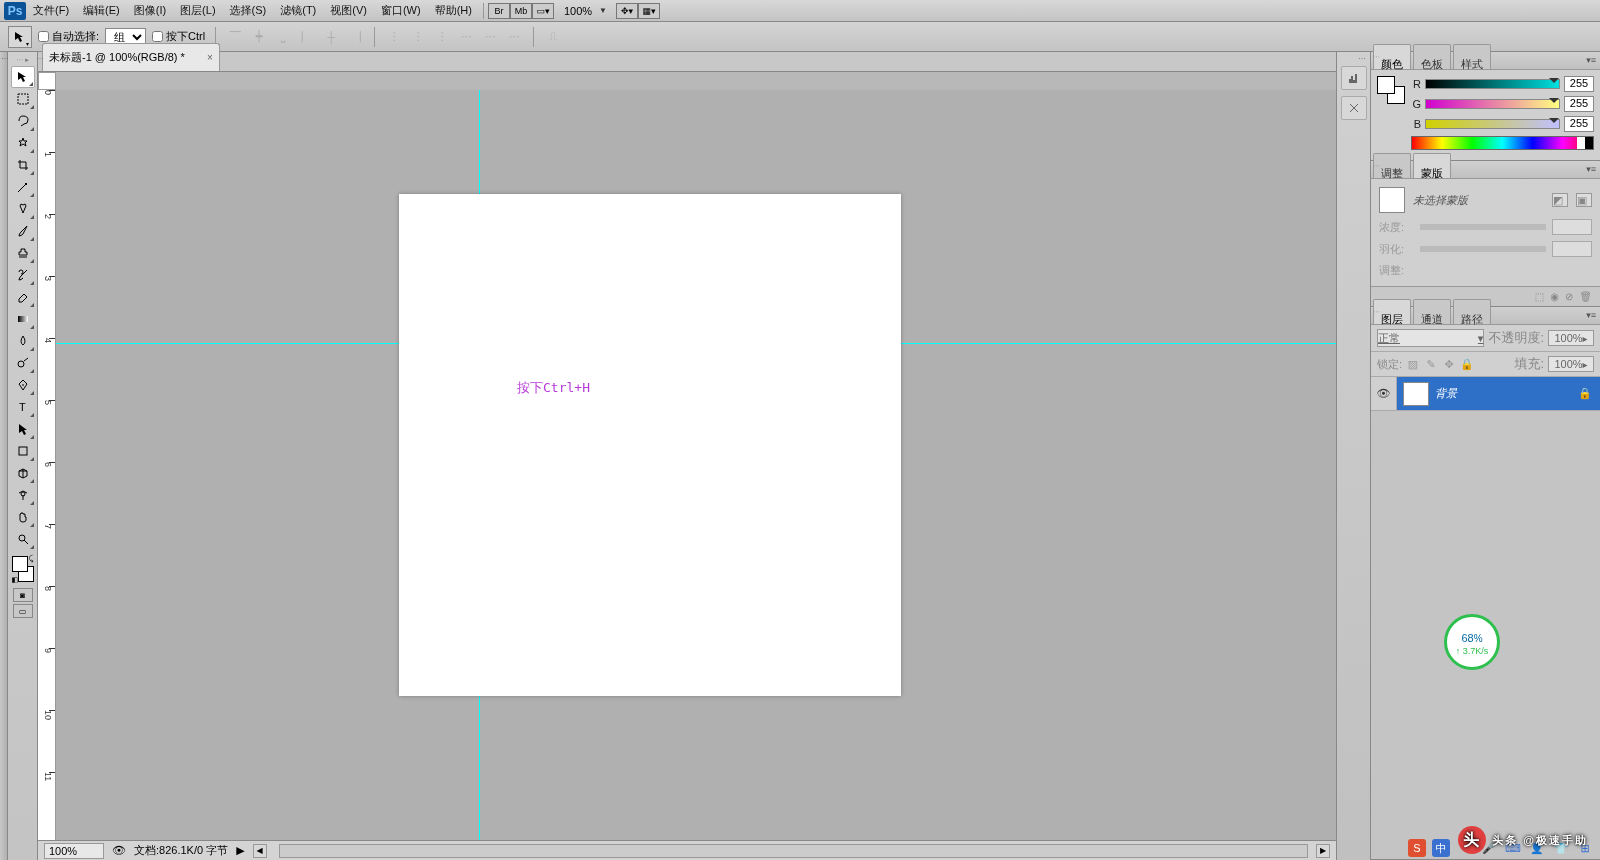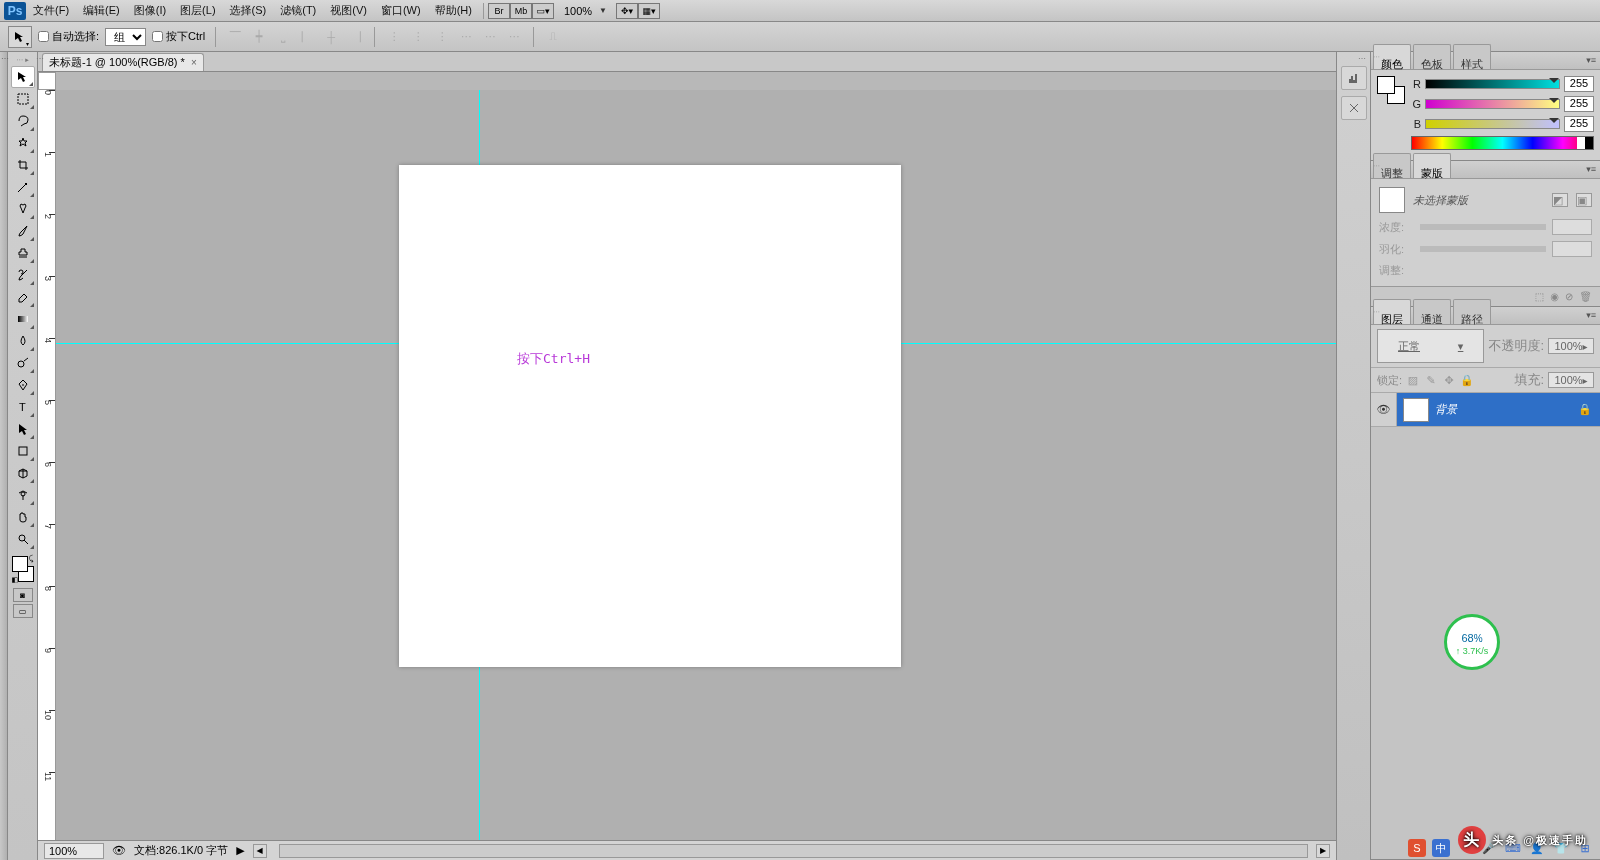--- a/index.html
+++ b/index.html
@@ -51,21 +51,21 @@
 .sw-fg { position:absolute; top:2px; left:2px; width:16px; height:16px; background:#fff; border:1px solid #000; z-index:2; }
 .sw-bg { position:absolute; bottom:2px; right:2px; width:16px; height:16px; background:#fff; border:1px solid #000; }
 .sw-swap { position:absolute; top:0; right:2px; font-size:8px; }
 .sw-def { position:absolute; bottom:0; left:2px; font-size:7px; }
 .qm { width:20px; height:14px; border:1px solid #888; margin-top:4px; font-size:8px; display:flex; align-items:center; justify-content:center; }
 
 
 .docwin { flex:1; display:flex; flex-direction:column; background:#b8b8b8; }
 .tabbar { height:20px; background:#c8c8c8; border-bottom:1px solid #888; display:flex; align-items:flex-end; padding-left:4px; position:relative; }
 .tabbar::before { content:"⋯"; position:absolute; left:-2px; top:2px; font-size:8px; color:#777; }
-.doctab { height:18px; background:#e8e8e8; border:1px solid #999; border-bottom:none; padding:0 6px; display:flex; align-items:center; gap:6px; border-radius:3px 3px 0 0; }
+.doctab { height:28px; background:#e8e8e8; border:1px solid #999; border-bottom:none; padding:0 6px; display:flex; align-items:center; gap:22px; border-radius:3px 3px 0 0; }
 .doctab .x { color:#666; font-size:10px; }
 .ruler-corner { width:18px; height:18px; background:#fff; border:1px solid #999; }
 .ruler-h { height:18px; background:#fff; border-bottom:1px solid #999; position:relative; overflow:hidden; display:flex; }
 .ruler-v { width:18px; background:#fff; border-right:1px solid #999; position:relative; overflow:hidden; }
 .canvas-row { flex:1; display:flex; position:relative; }
 .canvas-row-inner { display:flex; flex-direction:column; flex:1; }
 .canvas-top-row { display:flex; height:18px; }
 .canvas-area { flex:1; background:#b0b0b0; position:relative; overflow:hidden; }
 .canvas { position:absolute; background:#fff; box-shadow:0 0 4px rgba(0,0,0,0.3); }
 .guide-v { position:absolute; top:0; bottom:0; width:1px; background:#00ffff; }
@@ -121,21 +121,21 @@
 .mask-slider-row .sld { flex:1; height:6px; background:#bbb; }
 .mask-slider-row .val { width:40px; height:16px; border:1px solid #aaa; background:#ddd; }
 .mask-btm { display:flex; flex-direction:column; gap:4px; margin-top:6px;justify-content:center; }
 .mask-btm .lbl { color:#999; }
 .mask-btn { height:18px; border:1px solid #aaa; background:linear-gradient(#e0e0e0,#c8c8c8); text-align:center; color:#888; padding:1px 0; }
 .mask-footer { height:20px; border-top:1px solid #999; background:#c8c8c8; display:flex; align-items:center; justify-content:flex-end; gap:6px; padding:0 8px; }
 .mask-footer .i { color:#888; font-size:10px; }
 
 
 .lay-opts { display:flex; align-items:center; gap:4px; padding:4px 6px; background:#d0d0d0; border-bottom:1px solid #aaa; }
-.lay-sel { flex:1; height:34px; border:1px solid #999; background:#e4e4e4; padding:0 20px; display:flex; align-items:center; justify-content:space-between; color:#666;text-decoration:underline; }
+.lay-sel { flex:1; height:18px; border:1px solid #999; background:#e4e4e4; padding:0 0; display:flex; align-items:center; justify-content:space-between; color:#666;text-decoration:underline; }
 .lay-lab { color:#888; font-size:13px; }
 .lay-val { width:46px; height:16px; border:1px solid #999; background:#e4e4e4; font-size:10px; display:flex; align-items:center; justify-content:center; color:#666; }
 .lay-lock { display:flex; align-items:center; gap:4px; padding:3px 6px; background:#d0d0d0; border-bottom:1px solid #aaa; font-size:10px; color:#888; }
 .lay-lock .i { width:14px; height:14px; display:flex; align-items:center; justify-content:center; color:#999; }
 .lay-list { flex:1; background:#c4c4c4; overflow:auto; min-height:260px; }
 .layer-row { height:34px; display:flex; align-items:center; border-bottom:1px solid #aaa; }
 .layer-row.sel { background:#2e6fc7; color:#fff; }
 .layer-eye { width:26px; display:flex; align-items:center; justify-content:center; border-right:1px solid #aaa; height:100%; color:#333; background:#d0d0d0; }
 .layer-thumb { width:26px; height:24px; background:#fff; border:1px solid #888; margin:0 6px; }
 .layer-name { flex:1; font-style:italic; }
@@ -373,21 +373,21 @@
             <div class="rtick v" style="top:372px">6</div>
             <div class="rtick v" style="top:434px">7</div>
             <div class="rtick v" style="top:496px">8</div>
             <div class="rtick v" style="top:558px">9</div>
             <div class="rtick v" style="top:620px">10</div>
             <div class="rtick v" style="top:682px">11</div>
           </div>
         <div class="canvas-area">
           <div class="guide-h" style="top:253px"></div>
           <div class="guide-v" style="left:423px"></div>
-          <div class="canvas" style="left:343px; top:75px; width:502px; height:502px">
+          <div class="canvas" style="left:343px; top:104px; width:502px; height:502px">
             <div class="canvas-txt" style="left:118px; top:185px">按下Ctrl+H</div>
           </div>
         </div>
       </div>
     </div>
     <div class="statusbar">
       <div class="status-zoom">100%</div>
       <span>👁</span>
       <span>文档:826.1K/0 字节</span>
       <span>▶</span>

